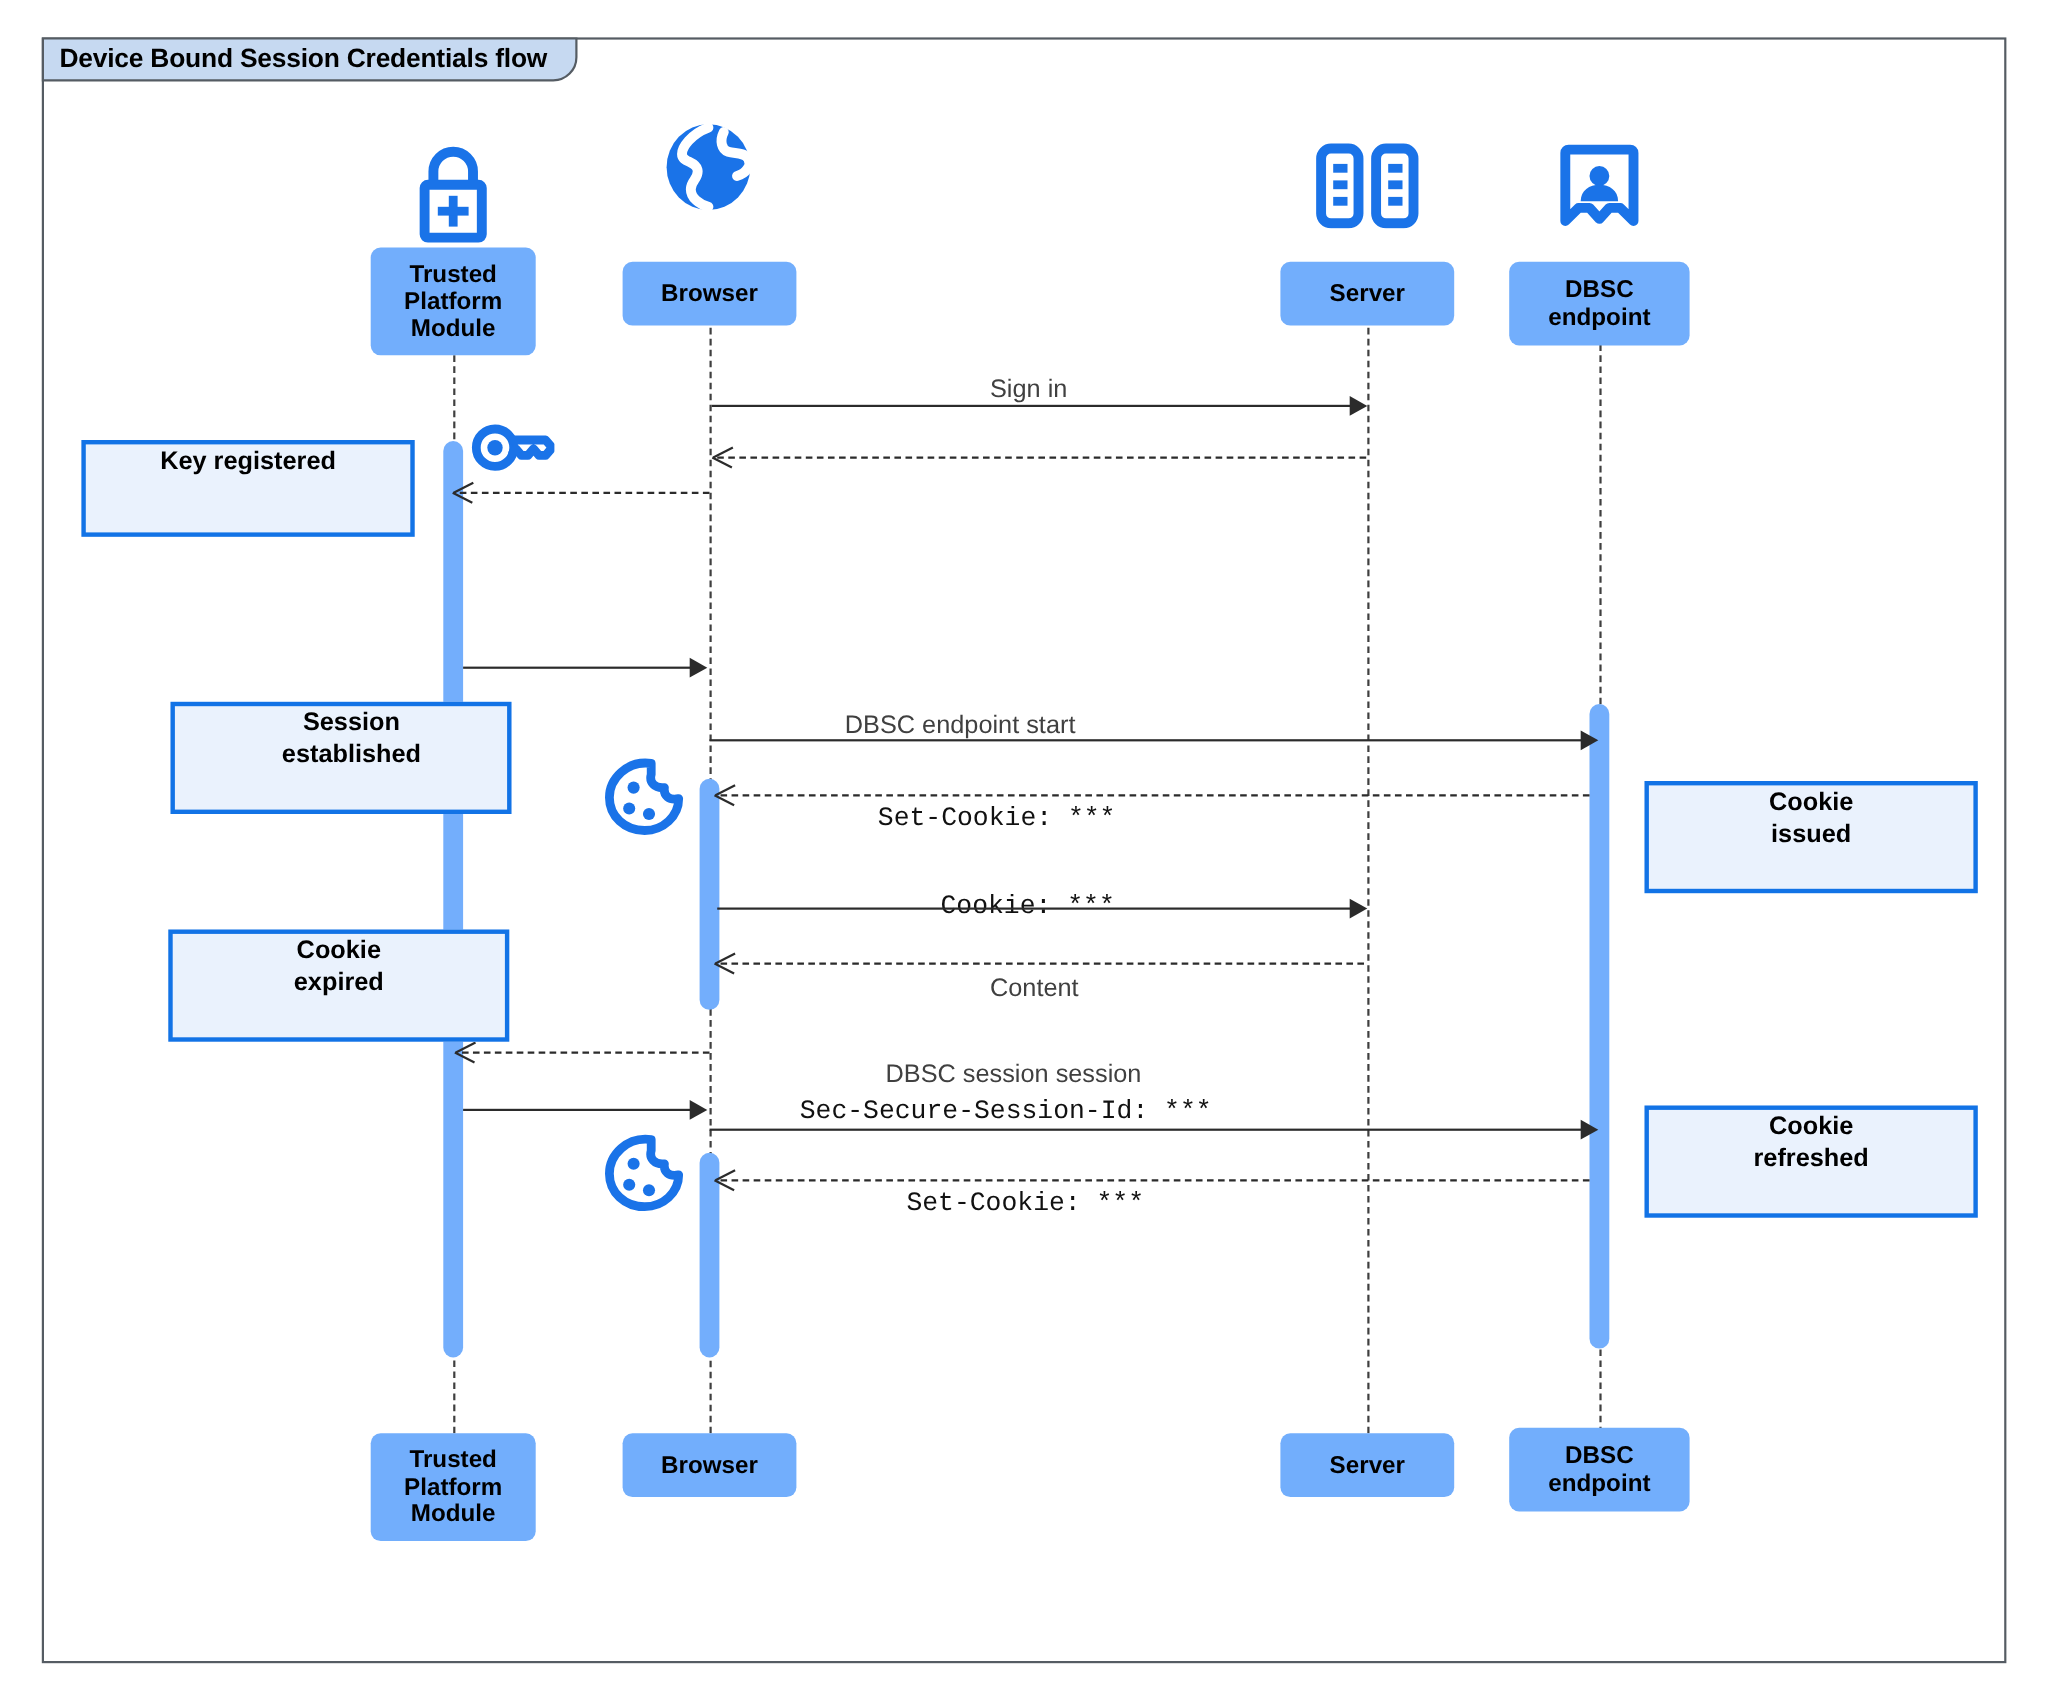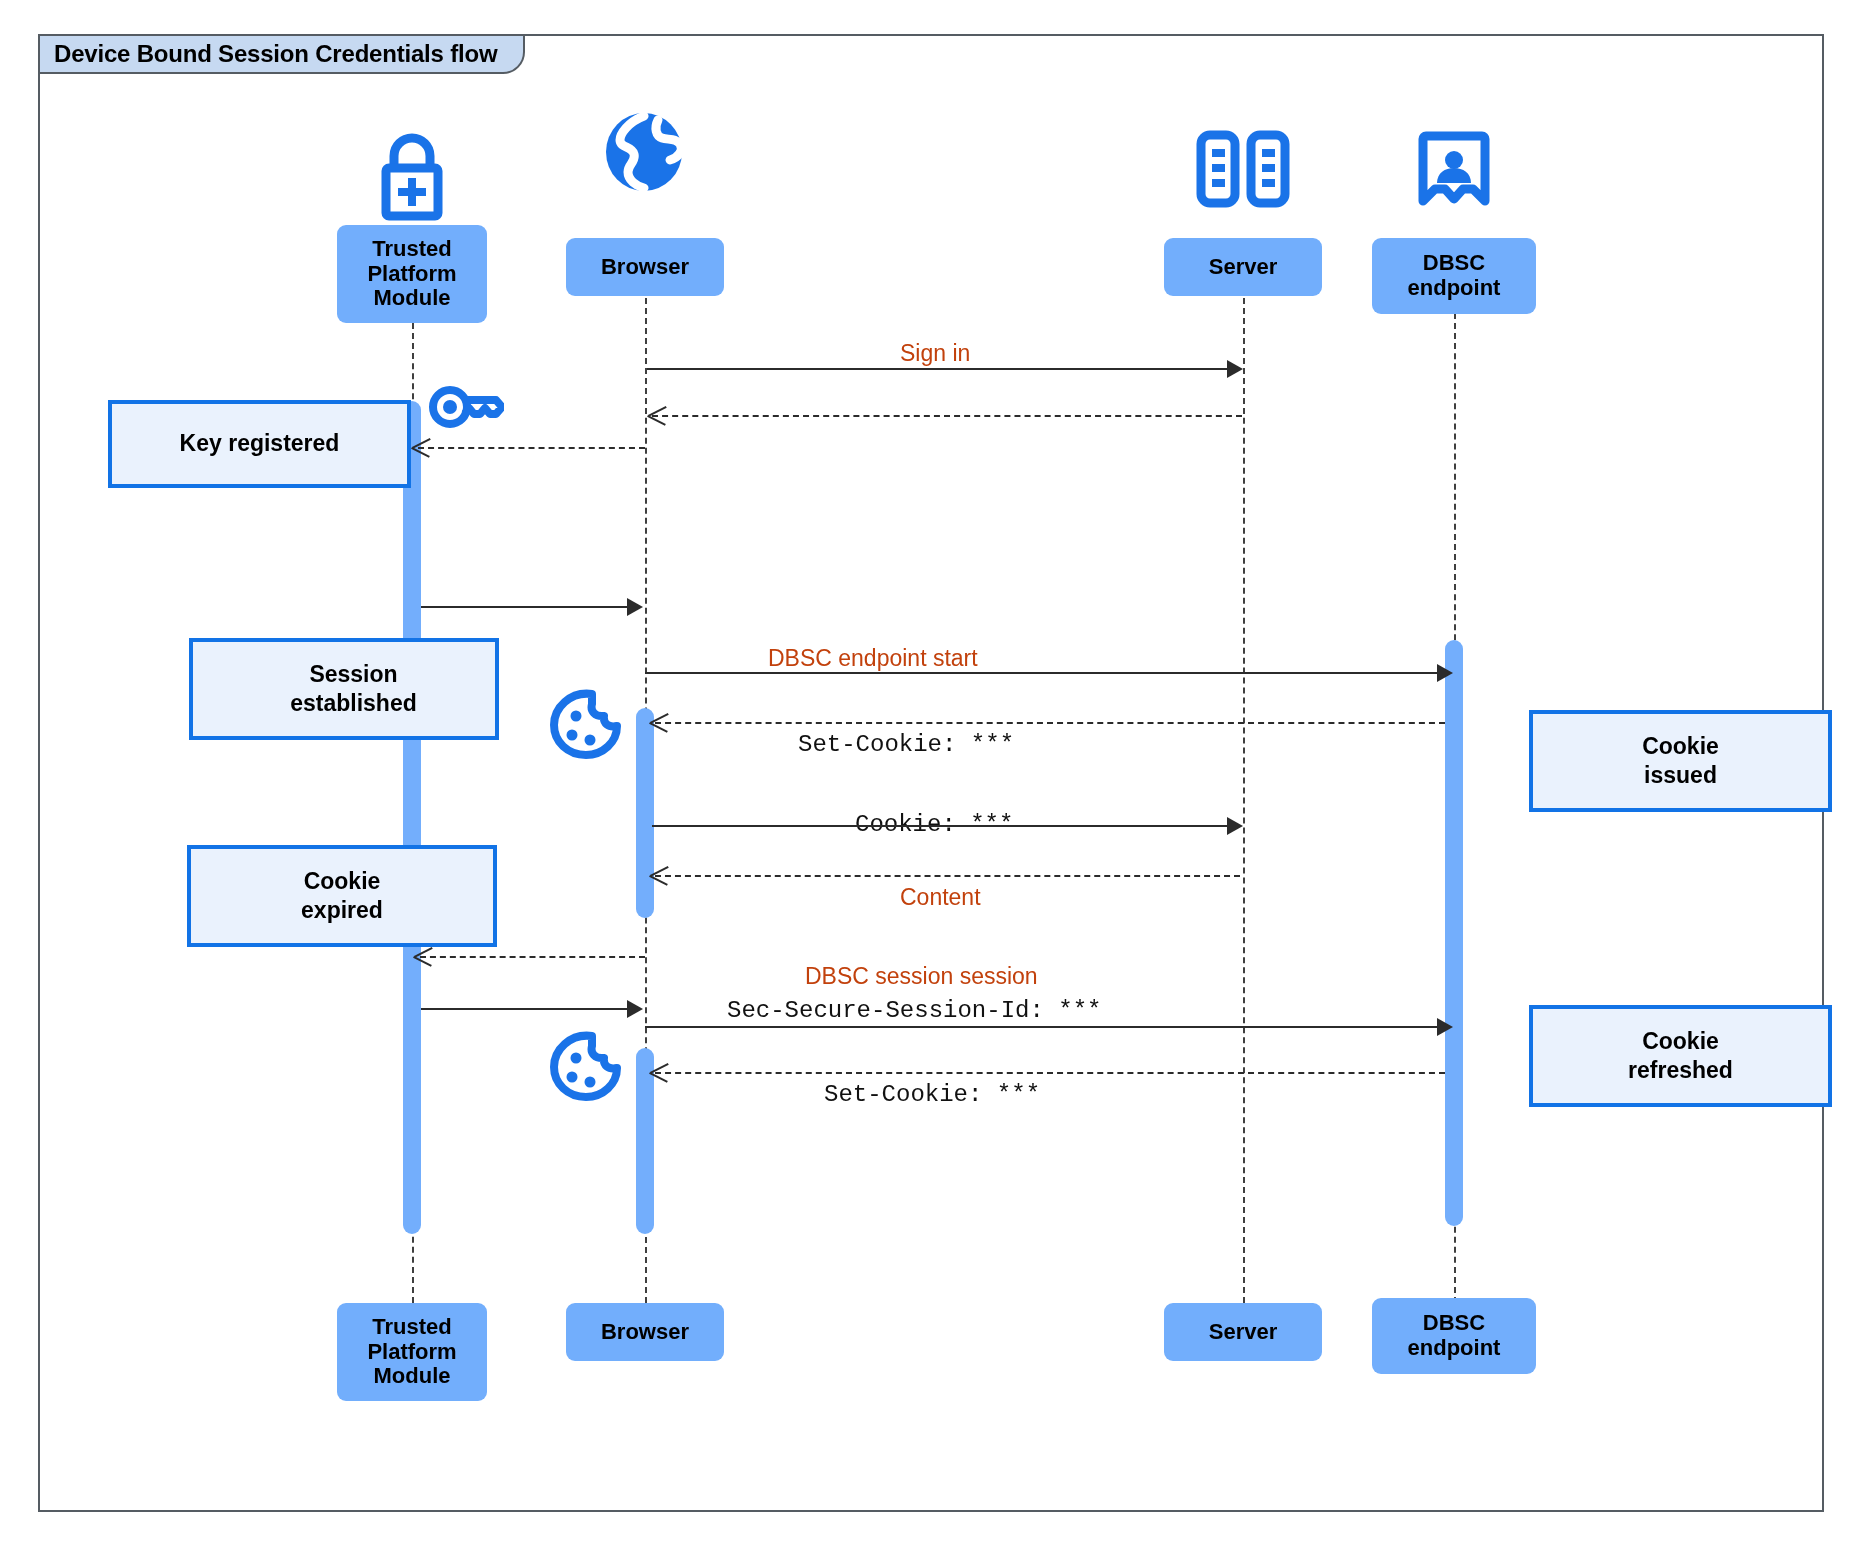--- a/index.html
+++ b/index.html
@@ -57,36 +57,35 @@
     width:18px;height:18px;border:0;
   }
   .arrowhead.open-l:before,.arrowhead.open-l:after{
     content:"";position:absolute;left:0;top:9px;width:20px;height:0;
     border-top:2px solid #2b2b2b;transform-origin:0 0;
   }
   .arrowhead.open-l:before{transform:rotate(-27deg);}
   .arrowhead.open-l:after{transform:rotate(27deg);}
 
   .msglabel{
-    position:absolute;font-size:23px;color:#c2410c;white-space:nowrap;
+    position:absolute;font-size:23px;color:#404040;white-space:nowrap;
     font-family:"Liberation Sans",sans-serif;
   }
   .msglabel.mono{
     font-family:"Liberation Mono","DejaVu Sans Mono",monospace;
     color:#111;font-size:24px;letter-spacing:0px;
   }
 
   
   .note{
     position:absolute;background:#eaf2fd;border:4px solid #1273e6;
-    box-sizing:border-box;display:flex;align-items:center;
+    box-sizing:border-box;display:flex;
     justify-content:center;text-align:center;
     font-weight:bold;font-size:23px;color:#000;line-height:1.28;
     font-family:"Liberation Sans",sans-serif;
-    margin-left:34px;
   }
 </style>
 </head>
 <body>
 
 <div id="root">
 
   <div class="frame"></div>
   <div class="frame-tab">
     <span class="frame-tab-label">Device Bound Session Credentials flow</span>

